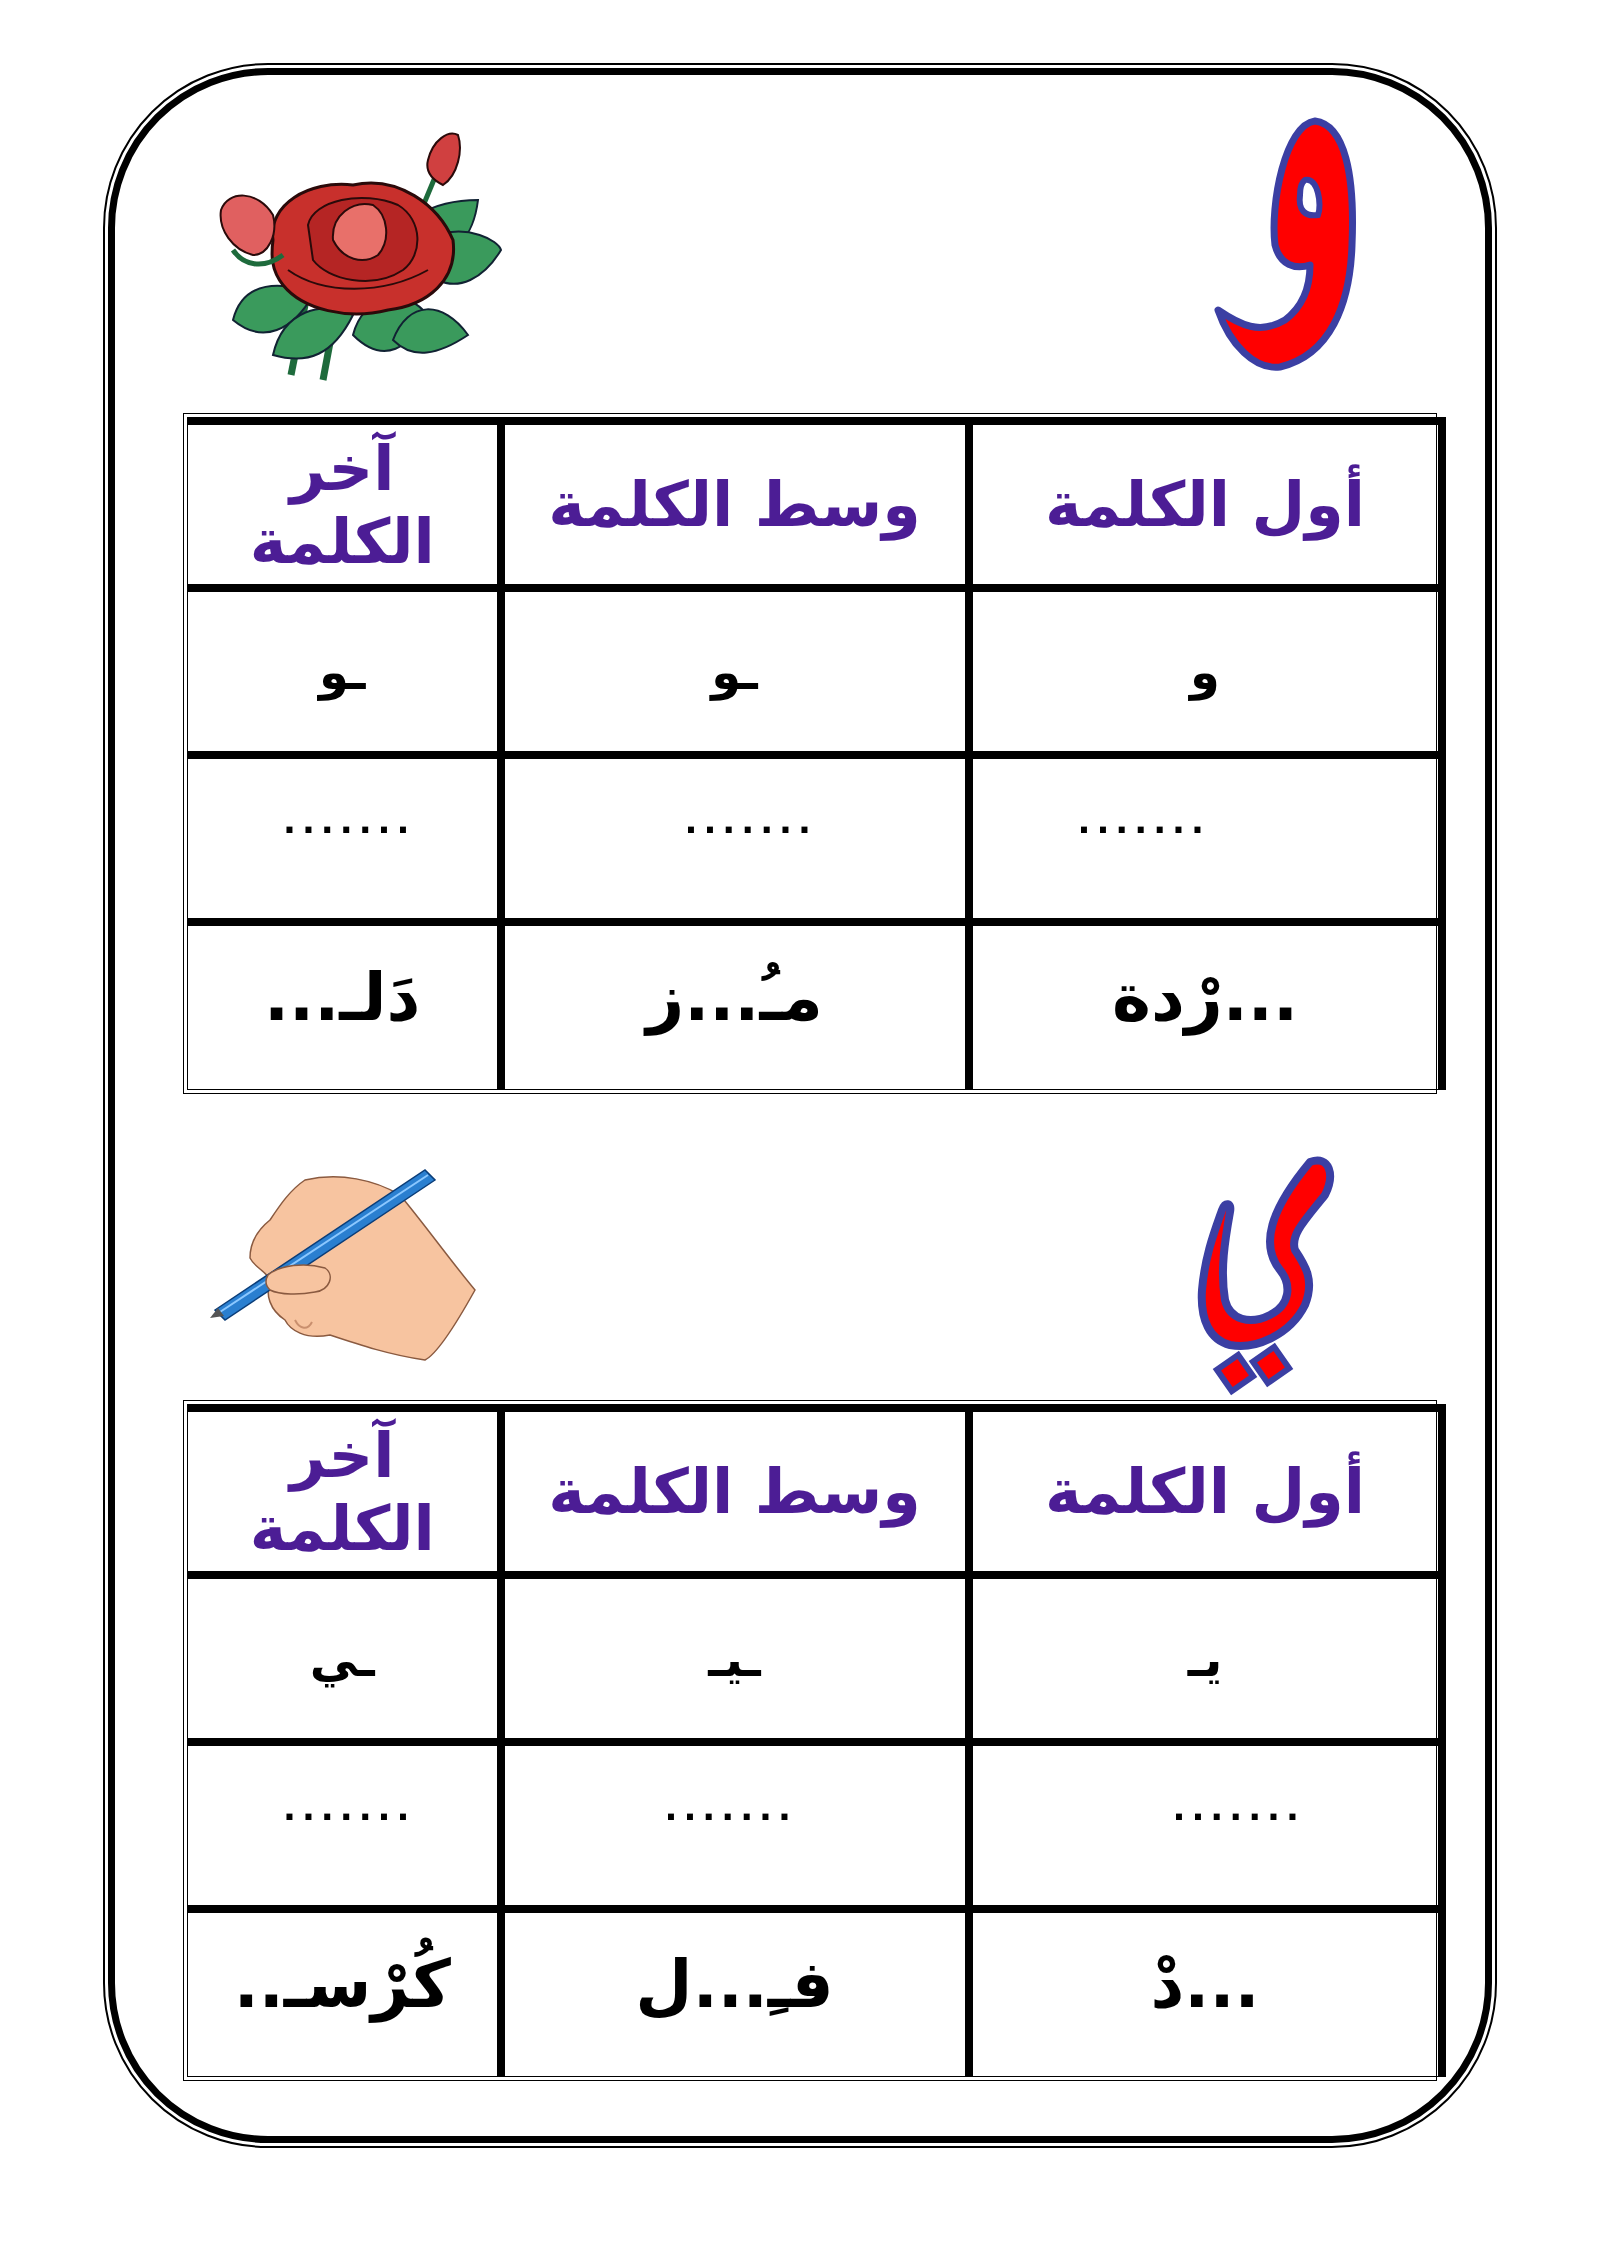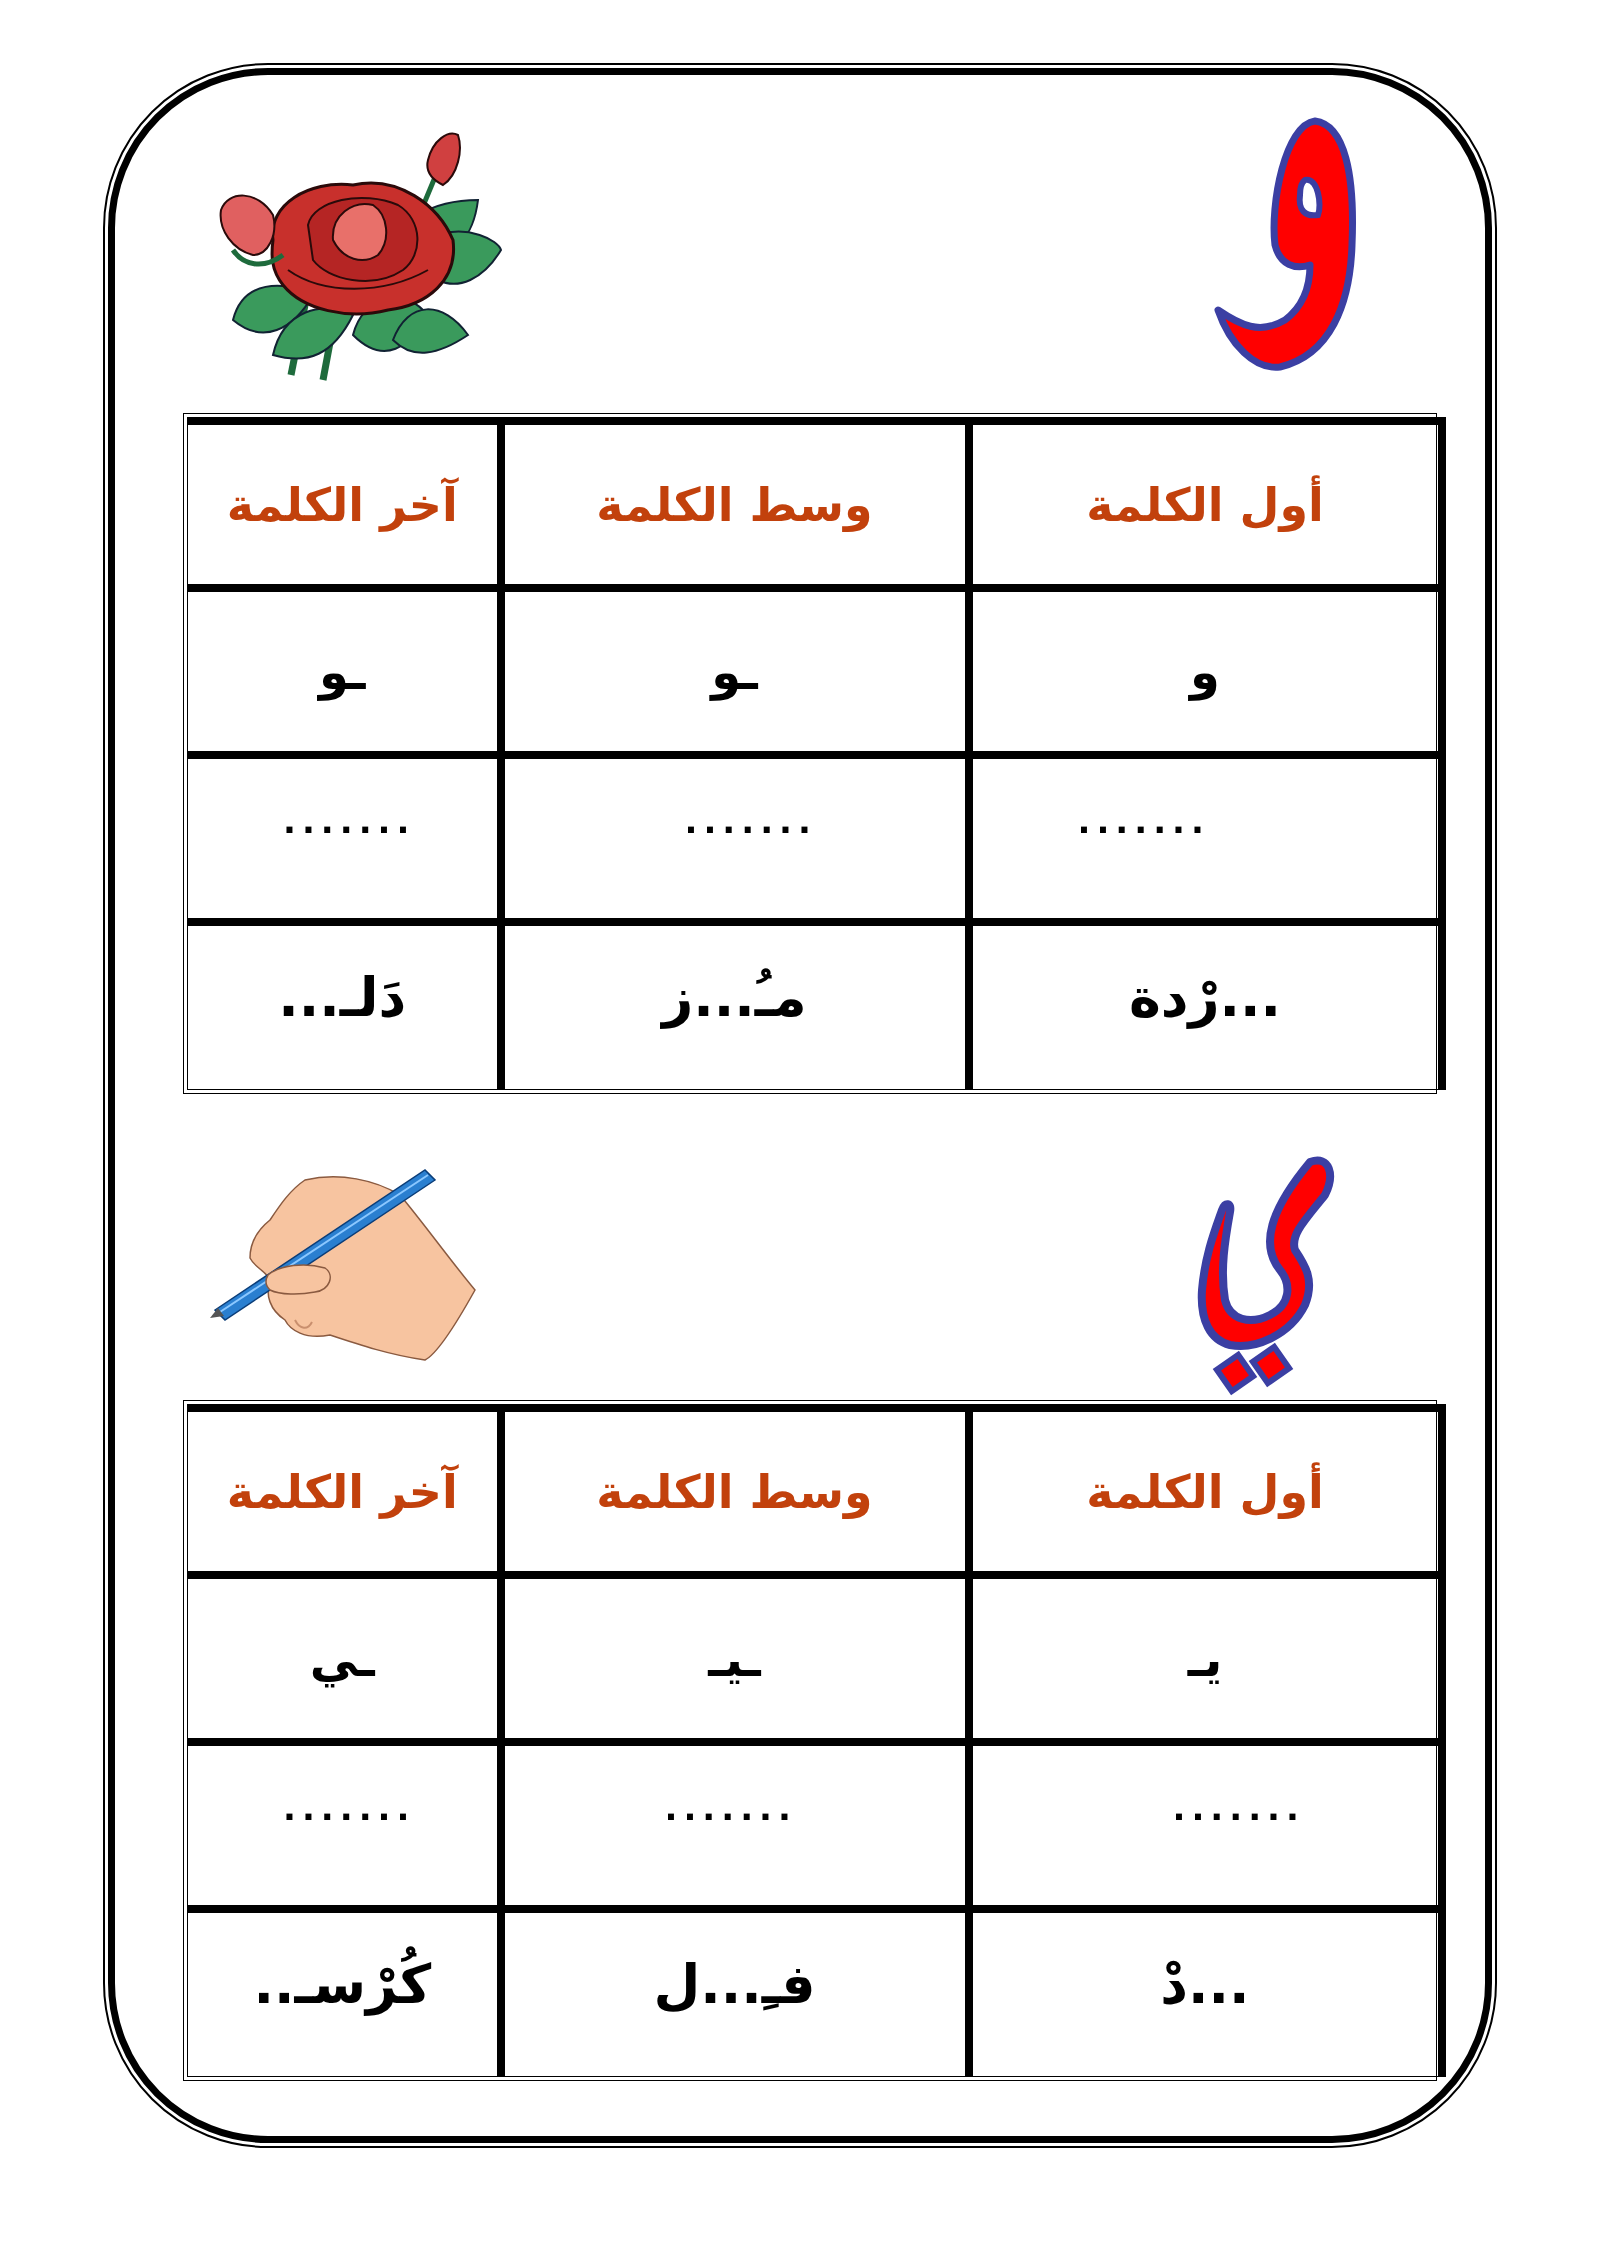--- a/index.html
+++ b/index.html
@@ -8,24 +8,24 @@
   .frame-inner { position:absolute; left:108px; top:68px; width:1384px; height:2075px; border:7px solid #000; border-radius:160px; box-sizing:border-box; }
   .pic { position:absolute; }
   .big-letter { position:absolute; }
   .tbl-wrap { position:absolute; left:183px; width:1254px; border:1.5px solid #000; box-sizing:border-box; padding:3px; }
   table.letters { width:100%; border-collapse:collapse; table-layout:fixed; direction:rtl; }
   table.letters td { border-top:8px solid #000; border-right:8px solid #000; border-left:1.5px solid #000; border-bottom:1.5px solid #000; box-sizing:border-box; text-align:center; vertical-align:middle; height:167px; padding:0; position:relative; }
   table.letters td:first-child { border-right:8px solid #000; }
   td.col-first { width:473px; }
   td.col-middle { width:468px; }
   td.col-last { width:313px; }
-  .hdr { font-family:"DejaVu Sans", sans-serif; font-weight:bold; font-size:46px; color:#c2410c; }
+  .hdr { font-family:"DejaVu Sans", sans-serif; font-weight:bold; font-size:62px; color:#4c1d95; }
   .form { font-family:"DejaVu Sans", sans-serif; font-weight:bold; font-size:48px; color:#000; }
   .dots { font-family:"DejaVu Sans", sans-serif; font-weight:bold; font-size:34px; letter-spacing:6px; color:#000; position:absolute; top:42px; }
-  .word { font-family:"DejaVu Sans", sans-serif; font-weight:bold; font-size:54px; color:#000; position:relative; top:-10px; }
+  .word { font-family:"DejaVu Sans", sans-serif; font-weight:bold; font-size:66px; color:#000; position:relative; top:-10px; }
 </style>
 </head>
 <body>
 
 <div class="frame-outer"></div>
 <div class="frame-inner"></div>
 
 <div class="pic" style="left:213px; top:130px; width:290px; height:255px;">
   <svg width="290" height="255" viewBox="0 0 290 255">
 

